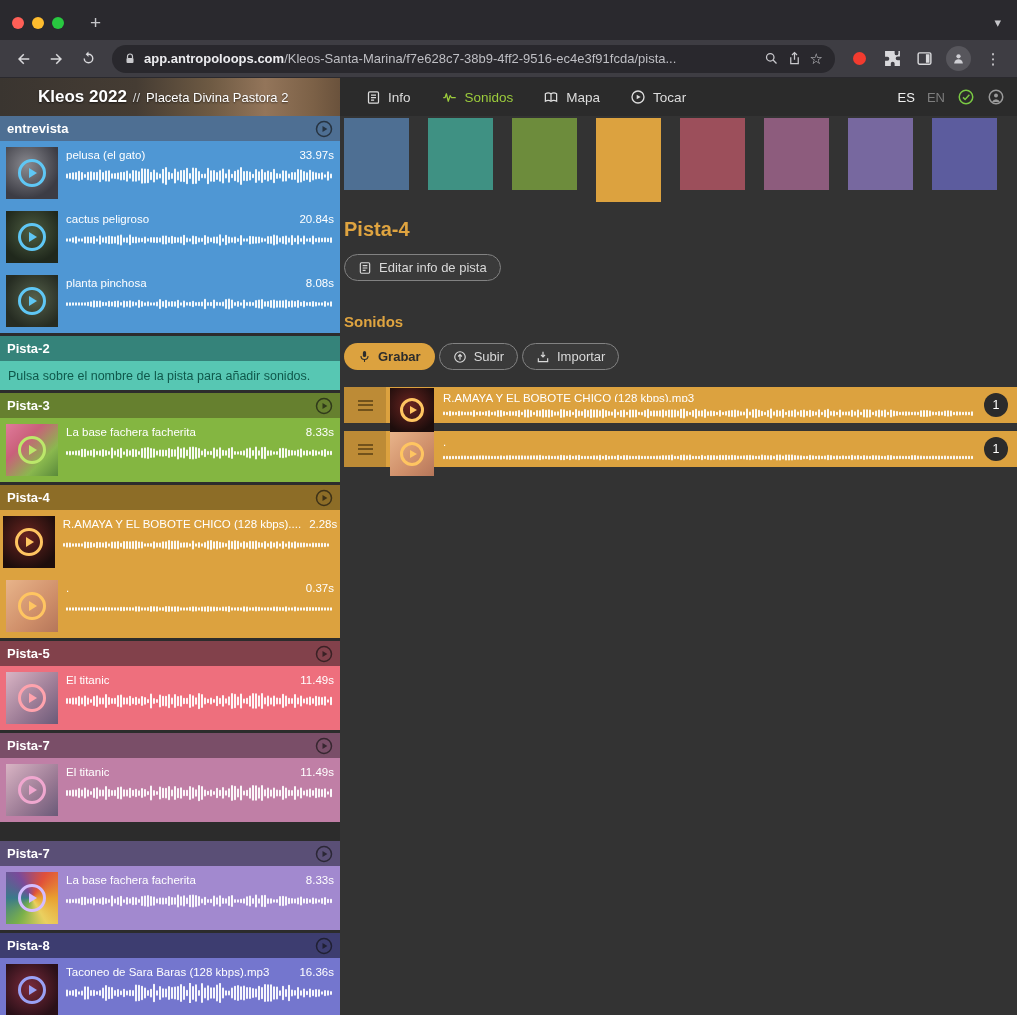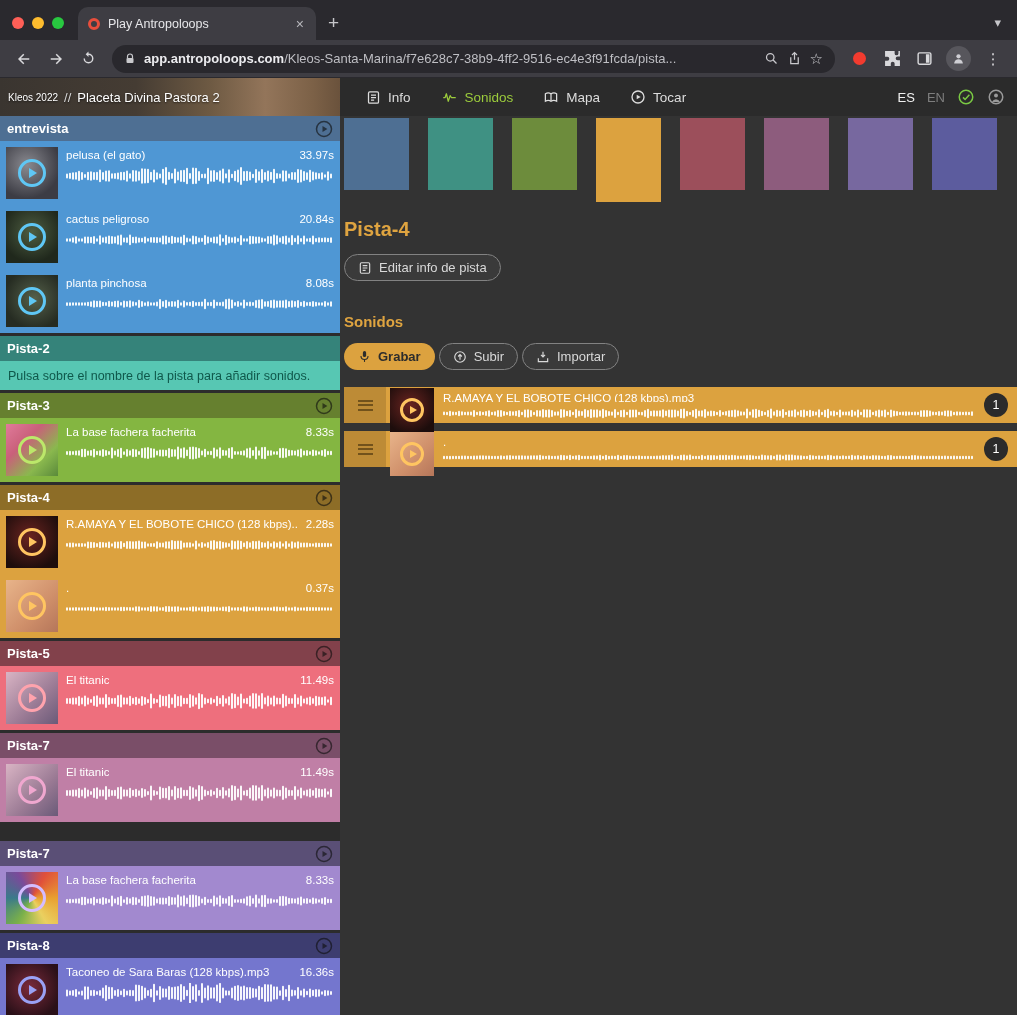--- a/index.html
+++ b/index.html
@@ -29,39 +29,39 @@
   .star { color:#c9c9cd; font-size:15px; }
   .rec-dot { width:13px; height:13px; background:#f23b2f; border-radius:50%; margin:0 8px; flex-shrink:0; }
   .ext-icon, .panel-icon, .kebab { color:#d9d9dc; display:flex; align-items:center; justify-content:center; width:28px; height:28px; flex-shrink:0; }
   .avatar { width:25px; height:25px; border-radius:50%; background:#57565c; color:#cfcfd4; display:flex; align-items:center; justify-content:center; margin:0 4px; flex-shrink:0; }
   .kebab { font-size:15px; }
 
   
   .appheader { height:38px; background:#2b2b2b; display:flex; align-items:center; }
   .banner { width:340px; height:38px; flex-shrink:0; display:flex; align-items:center; gap:6px; padding:0 8px;
     background:linear-gradient(90deg,#3a3530 0%,#453c33 40%,#6e5a43 62%,#93755a 78%,#7c6147 92%,#6a523c 100%); }
-  .banner .proj { color:#ffffff; font-size:10px; font-weight:normal; white-space:nowrap; text-shadow:0 1px 2px rgba(0,0,0,.6); }
+  .banner .proj { color:#ffffff; font-size:17px; font-weight:bold; white-space:nowrap; text-shadow:0 1px 2px rgba(0,0,0,.6);margin-left:30px; }
   .banner .sep { color:#d8d8d8; font-size:13px; text-shadow:0 1px 2px rgba(0,0,0,.6); }
   .banner .scene { color:#ffffff; font-size:13px; white-space:nowrap; overflow:hidden; text-shadow:0 1px 2px rgba(0,0,0,.6); }
   .appnav { display:flex; gap:30px; margin-left:26px; }
   .appnav .item { display:flex; align-items:center; gap:7px; color:#dddddd; font-size:13.5px; cursor:default; }
   .appnav .item.active { color:#9ccc3c; }
   .hdr-right { margin-left:auto; display:flex; align-items:center; gap:12px; padding-right:12px; }
   .lang-es { color:#f0f0f0; font-size:13px; }
   .lang-en { color:#7e7e7e; font-size:13px; }
   .chk { color:#7ac943; display:flex; }
   .usr { color:#9a9a9a; display:flex; }
 
   
   .content { display:flex; height:899px; background:#2c2c2c; }
   .sidebar { width:340px; flex-shrink:0; display:flex; flex-direction:column; gap:3px; background:#2c2c2c; overflow:hidden; }
   .track-header { height:25px; display:flex; align-items:center; justify-content:space-between; padding:0 7px; flex-shrink:0; }
   .track-name { color:#ffffff; font-size:13px; font-weight:600; }
   .hdr-play { color:rgba(15,15,15,.62); display:flex; }
-  .track-body { display:flex; flex-direction:column; }
+  .track-body { display:flex; flex-direction:column;align-items:center; }
   .sound-item { height:64px; display:flex; gap:8px; padding:6px; }
   .thumb { width:52px; height:52px; flex-shrink:0; position:relative; }
   .ring { position:absolute; inset:0; margin:auto; width:28px; height:28px; border:3px solid currentColor; border-radius:50%; display:flex; align-items:center; justify-content:center; }
   .ring::after { content:""; border-left:8px solid currentColor; border-top:5px solid transparent; border-bottom:5px solid transparent; margin-left:2px; }
   .sound-main { flex:1; min-width:0; display:flex; flex-direction:column; padding-top:2px; }
   .sound-top { display:flex; justify-content:space-between; gap:8px; }
   .sound-title { color:#ffffff; font-size:11.5px; white-space:nowrap; overflow:hidden; }
   .sound-dur { color:#ffffff; font-size:11.5px; flex-shrink:0; }
   .waveform { height:20px; margin-top:5px; overflow:hidden; }
   .hint-row { height:29px; display:flex; align-items:center; padding:0 8px; }
@@ -108,25 +108,20 @@
 <body>
 
 <div class="screen">
 
   <div class="tabstrip">
     <div class="traffic">
       <span class="tl red"></span>
       <span class="tl yellow"></span>
       <span class="tl green"></span>
     </div>
-    <div class="tab">
-      <span class="favicon"></span>
-      <span class="tab-title">Play Antropoloops</span>
-      <span class="tab-close">×</span>
-    </div>
     <span class="newtab">+</span>
     <span class="tabsearch">▾</span>
   </div>
 
   <div class="toolbar">
     <span class="navbtn">
       <svg width="18" height="18" viewBox="0 0 24 24">
           <path d="M19 11H7.8l4.6-4.6L11 5l-7 7 7 7 1.4-1.4L7.8 13H19z" fill="currentColor"></path>
         </svg>
     </span>

